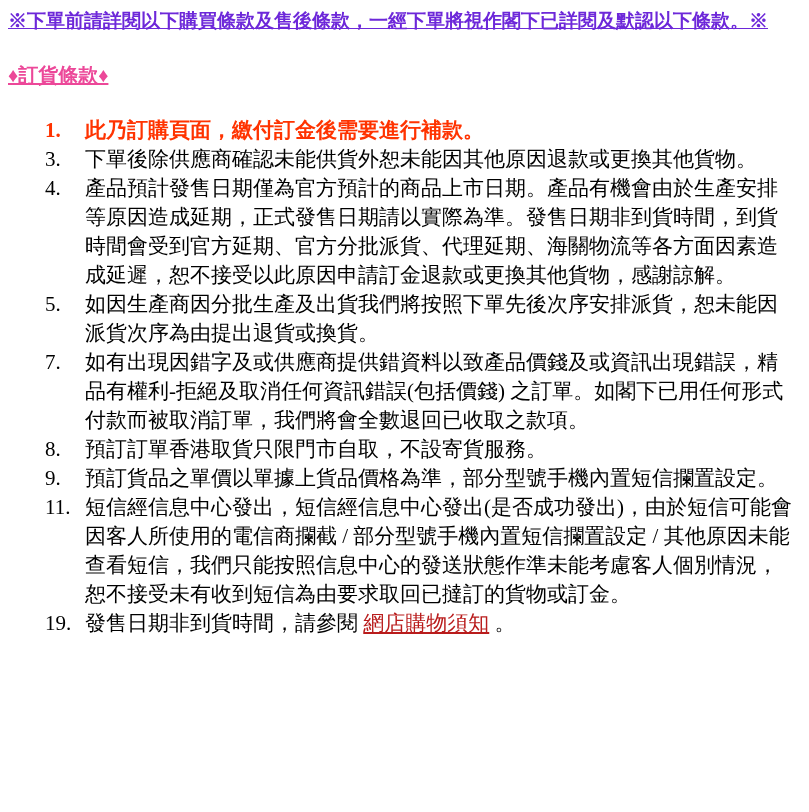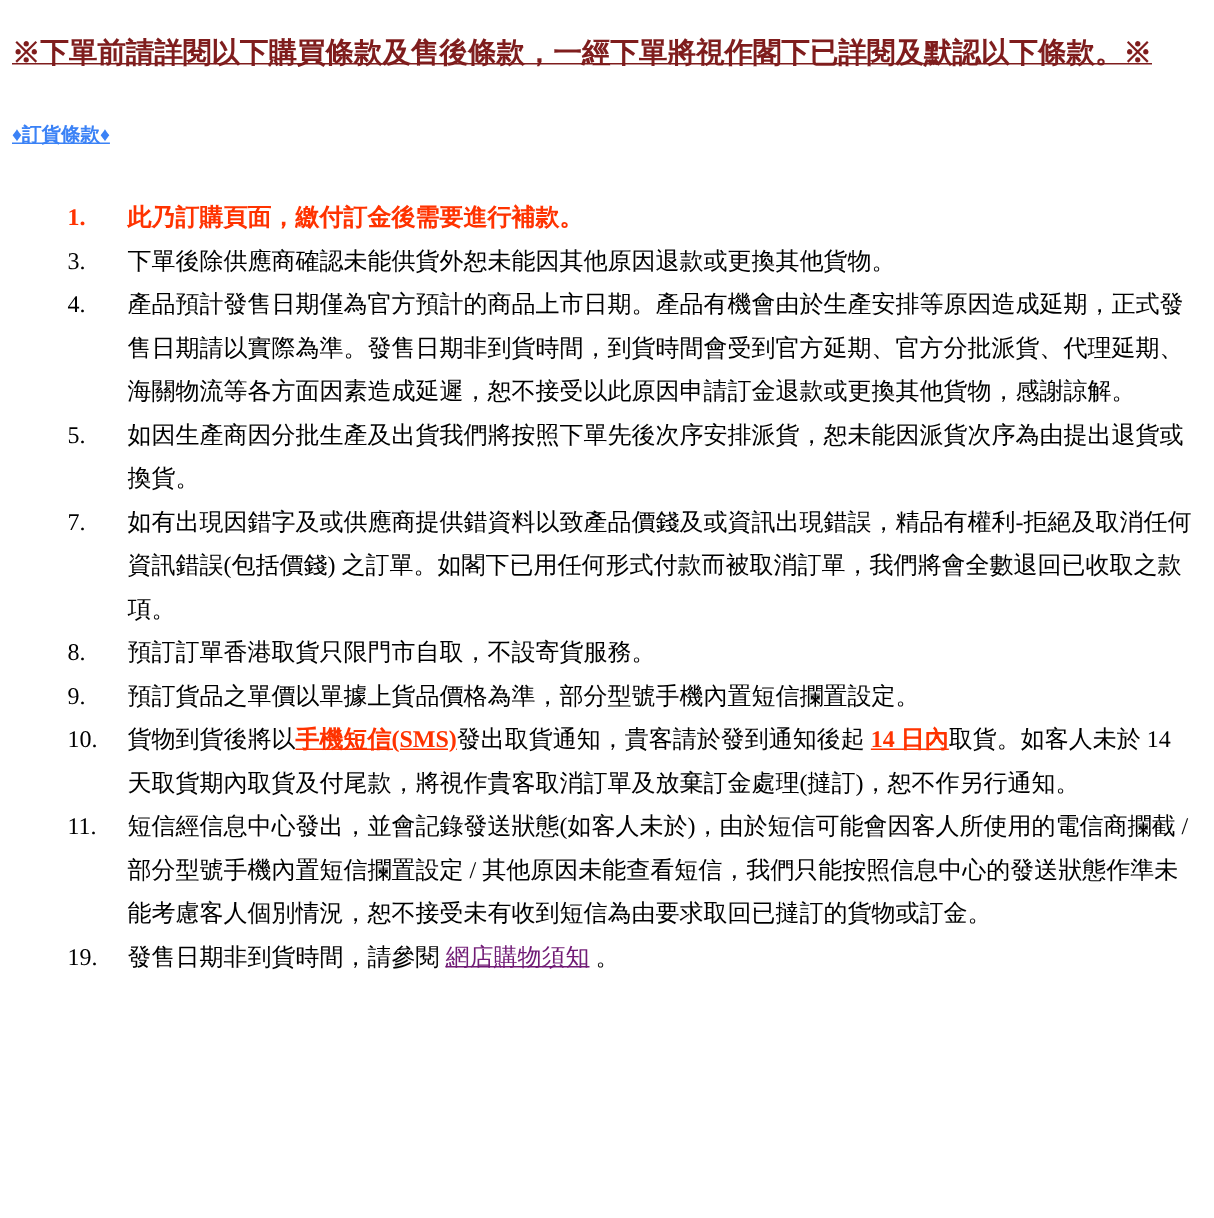--- a/index.html
+++ b/index.html
@@ -4,59 +4,59 @@
 <style>
   * { margin: 0; padding: 0; box-sizing: border-box; }
   html, body {
     width: 809px; height: 812px;
     background: #ffffff;
     font-family: "Liberation Serif", "DejaVu Serif", serif;
     color: #000000;
     overflow: hidden;
   }
   .notice {
-    margin: 23px 10px 0 8px;
+    margin: 8px 10px 0 8px;
     font-size: 19px;
     line-height: 25px;
     font-weight: bold;
-    color: #7f1d1d;
+    color: #6d28d9;
     text-decoration: underline;
   }
   .title-row { margin: 30px 0 0 8px; }
   .section-title {
     display: inline-block;
-    font-size: 13px;
+    font-size: 20px;
     line-height: 24px;
     font-weight: bold;
-    color: #3b82f6;
+    color: #ec4899;
     text-decoration: underline;
   }
   ol.terms {
     list-style: none;
     margin: 29px 0 0 0;
     padding: 0 12px 0 85px;
-    font-size: 16px;
+    font-size: 21px;
     line-height: 29px;
   }
   li.term-item { padding: 0; }
   .num {
     display: inline-block;
     width: 40px;
     margin-left: -40px;
     vertical-align: baseline;
   }
   .em-red { color: #ff3300; font-weight: bold; }
   .seg-plain { color: inherit; }
   .seg-red {
     color: #ff3300;
     font-weight: bold;
     text-decoration: underline;
   }
   a.seg-link {
-    color: #701a75;
+    color: #b91c1c;
     text-decoration: underline;
     cursor: pointer;
   }
 </style>
 </head>
 <body>
 
 <div class="notice">※下單前請詳閱以下購買條款及售後條款，一經下單將視作閣下已詳閱及默認以下條款。※</div>
 
 <div class="title-row">
@@ -64,16 +64,15 @@
 </div>
 
 <ol class="terms">
     <li class="term-item em-red"><span class="num">1.</span><span class="seg-plain">此乃訂購頁面，繳付訂金後需要進行補款。</span></li>
     <li class="term-item"><span class="num">3.</span><span class="seg-plain">下單後除供應商確認未能供貨外恕未能因其他原因退款或更換其他貨物。</span></li>
     <li class="term-item"><span class="num">4.</span><span class="seg-plain">產品預計發售日期僅為官方預計的商品上市日期。產品有機會由於生產安排等原因造成延期，正式發售日期請以實際為準。發售日期非到貨時間，到貨時間會受到官方延期、官方分批派貨、代理延期、海關物流等各方面因素造成延遲，恕不接受以此原因申請訂金退款或更換其他貨物，感謝諒解。</span></li>
     <li class="term-item"><span class="num">5.</span><span class="seg-plain">如因生產商因分批生產及出貨我們將按照下單先後次序安排派貨，恕未能因派貨次序為由提出退貨或換貨。</span></li>
     <li class="term-item"><span class="num">7.</span><span class="seg-plain">如有出現因錯字及或供應商提供錯資料以致產品價錢及或資訊出現錯誤，精品有權利-拒絕及取消任何資訊錯誤(包括價錢) 之訂單。如閣下已用任何形式付款而被取消訂單，我們將會全數退回已收取之款項。</span></li>
     <li class="term-item"><span class="num">8.</span><span class="seg-plain">預訂訂單香港取貨只限門市自取，不設寄貨服務。</span></li>
     <li class="term-item"><span class="num">9.</span><span class="seg-plain">預訂貨品之單價以單據上貨品價格為準，部分型號手機內置短信攔置設定。</span></li>
-    <li class="term-item"><span class="num">10.</span><span class="seg-plain">貨物到貨後將以</span><span class="seg-red">手機短信(SMS)</span><span class="seg-plain">發出取貨通知，貴客請於發到通知後起 </span><span class="seg-red">14 日內</span><span class="seg-plain">取貨。如客人未於 14 天取貨期內取貨及付尾款，將視作貴客取消訂單及放棄訂金處理(撻訂)，恕不作另行通知。</span></li>
-    <li class="term-item"><span class="num">11.</span><span class="seg-plain">短信經信息中心發出，並會記錄發送狀態(如客人未於)，由於短信可能會因客人所使用的電信商攔截 / 部分型號手機內置短信攔置設定 / 其他原因未能查看短信，我們只能按照信息中心的發送狀態作準未能考慮客人個別情況，恕不接受未有收到短信為由要求取回已撻訂的貨物或訂金。</span></li>
+    <li class="term-item"><span class="num">11.</span><span class="seg-plain">短信經信息中心發出，短信經信息中心發出(是否成功發出)，由於短信可能會因客人所使用的電信商攔截 / 部分型號手機內置短信攔置設定 / 其他原因未能查看短信，我們只能按照信息中心的發送狀態作準未能考慮客人個別情況，恕不接受未有收到短信為由要求取回已撻訂的貨物或訂金。</span></li>
     <li class="term-item"><span class="num">19.</span><span class="seg-plain">發售日期非到貨時間，請參閱 </span><a href="#" class="seg-link">網店購物須知</a><span class="seg-plain"> 。</span></li>
   </ol>
 
 </body></html>

